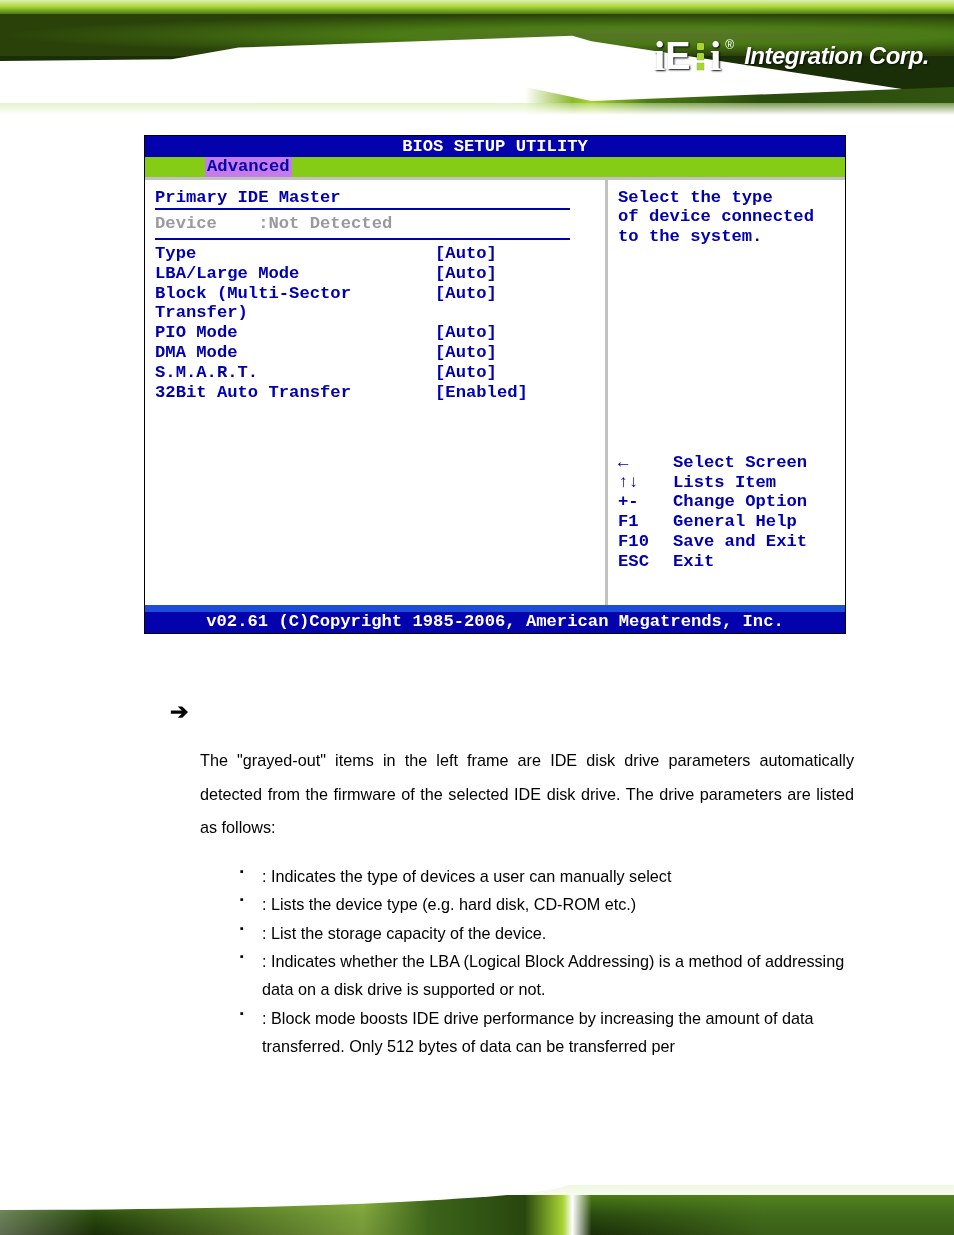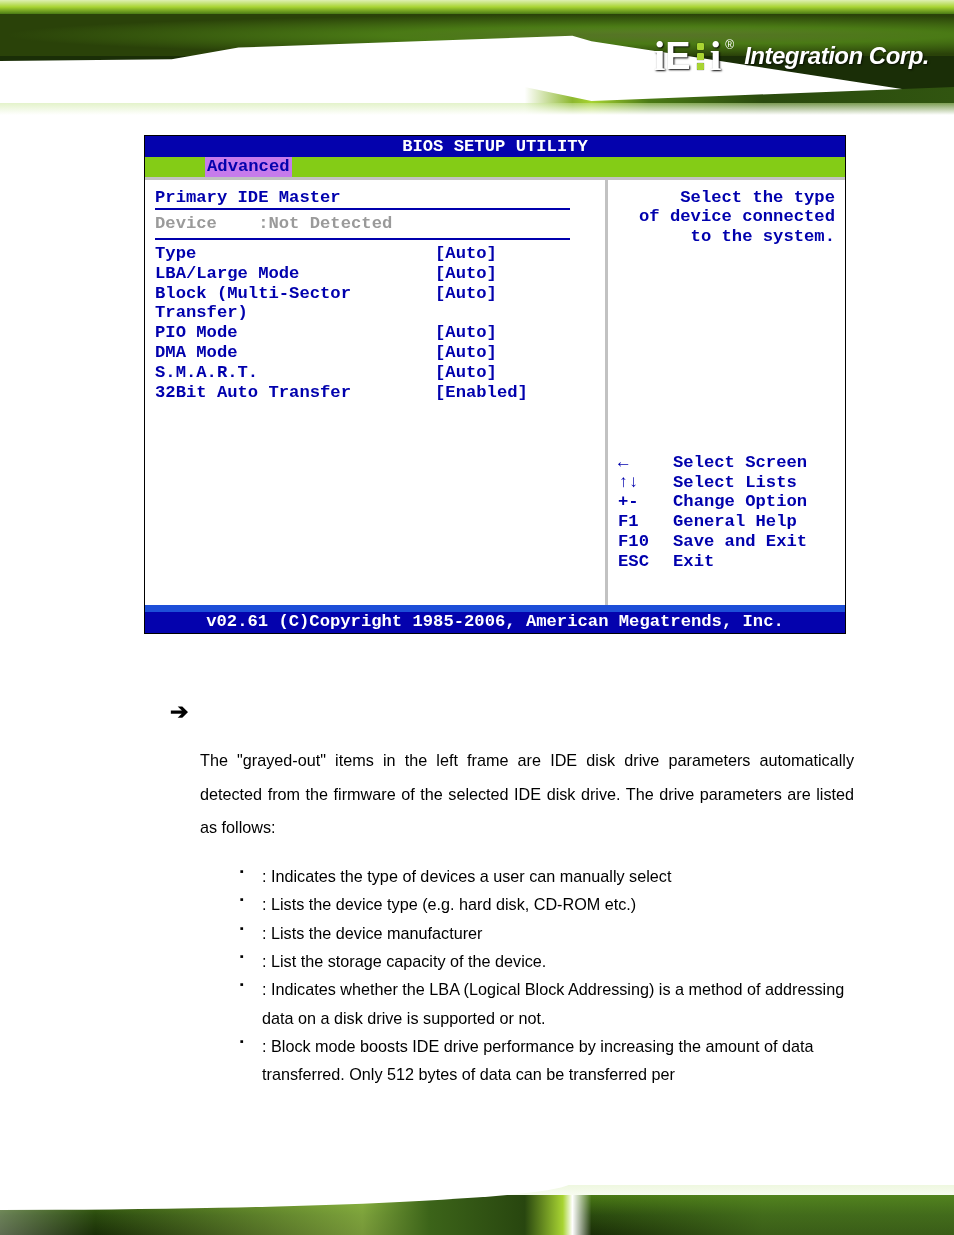--- a/index.html
+++ b/index.html
@@ -111,21 +111,21 @@
   .bios-left .value { }
   .bios-left .row.gray { color: #9a9a9a; }
 
   .bios-right {
     flex: 1;
     padding: 8px 10px;
     color: #0000ad;
     display:flex;
     flex-direction:column;
   }
-  .bios-right .desc { color: #0000ad; text-align: right; }
+  .bios-right .desc { color: #0000ad; }
   .bios-right .help { margin-top: auto; margin-bottom: 25px;}
   .bios-right .help .r { display:flex; color:#0000ad; }
   .bios-right .help .k { width: 55px; }
 
   .bios-footer {
     background: #0402ad;
     color: #fff;
     text-align: center;
     border-top: 7px solid #1d4ed8;
     padding: 0 0 2px 0;
@@ -262,21 +262,21 @@
         <div>of device connected</div>
         <div>to the system.</div>
       </div>
       <div class="help">
         <div class="r">
             <span class="k">←</span>
             <span>Select Screen</span>
           </div>
         <div class="r">
             <span class="k">↑↓</span>
-            <span>Select Lists</span>
+            <span>Lists Item</span>
           </div>
         <div class="r">
             <span class="k">+-</span>
             <span>Change Option</span>
           </div>
         <div class="r">
             <span class="k">F1</span>
             <span>General Help</span>
           </div>
         <div class="r">
@@ -292,21 +292,20 @@
   </div>
   <div class="bios-footer">v02.61 (C)Copyright 1985-2006, American Megatrends, Inc.</div>
 </div>
 
 <div class="content">
   <div class="arrow">➔</div>
   <p class="para">The "grayed-out" items in the left frame are IDE disk drive parameters automatically detected from the firmware of the selected IDE disk drive. The drive parameters are listed as follows:</p>
   <ul class="params">
     <li style="padding-left:56px;">: Indicates the type of devices a user can manually select</li>
     <li>: Lists the device type (e.g. hard disk, CD-ROM etc.)</li>
-    <li style="padding-left:70px;">: Lists the device manufacturer</li>
     <li style="padding-left:52px;">: List the storage capacity of the device.</li>
     <li style="padding-left:100px; text-indent:-78px; margin-left:78px;">: Indicates whether the LBA (Logical Block Addressing) is a method of addressing data on a disk drive is supported or not.</li>
     <li style="padding-left:118px; text-indent:-96px; margin-left:96px;">: Block mode boosts IDE drive performance by increasing the amount of data transferred. Only 512 bytes of data can be transferred per</li>
   </ul>
 </div>
 
 <style>
   ul.params li { padding-left:22px !important; text-indent:0 !important; margin-left:0 !important; }
 </style>
 

